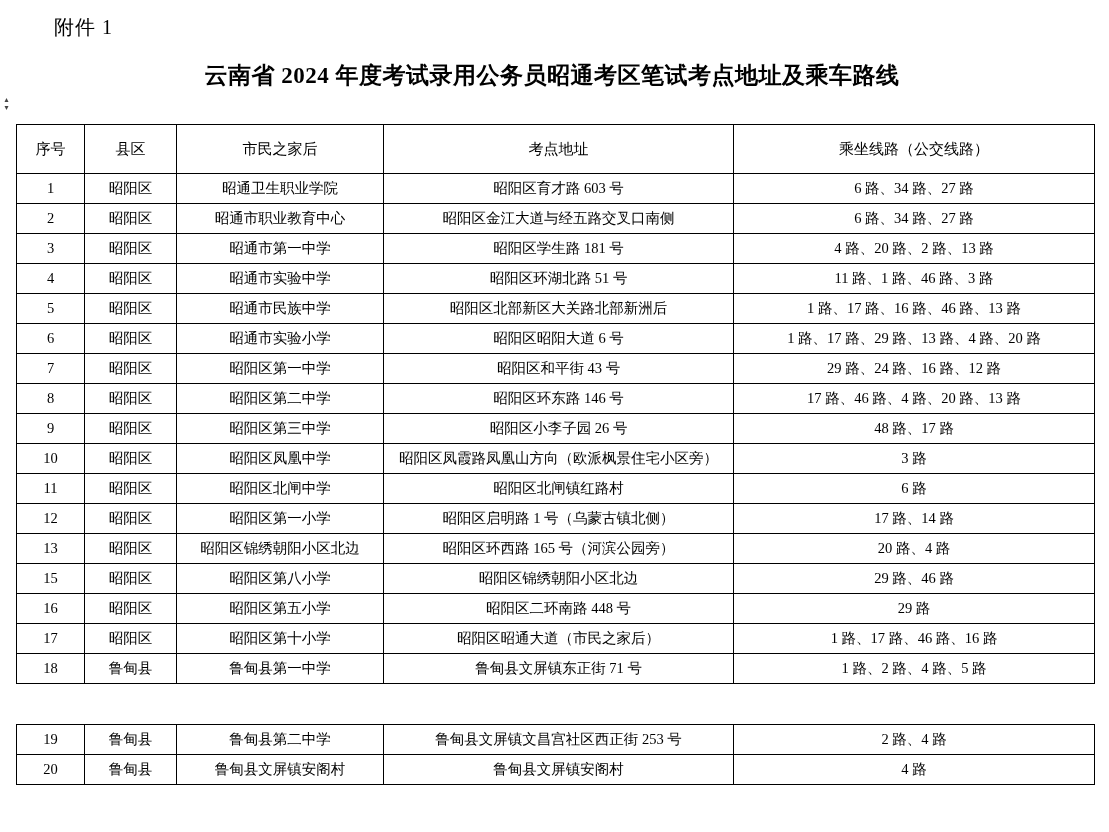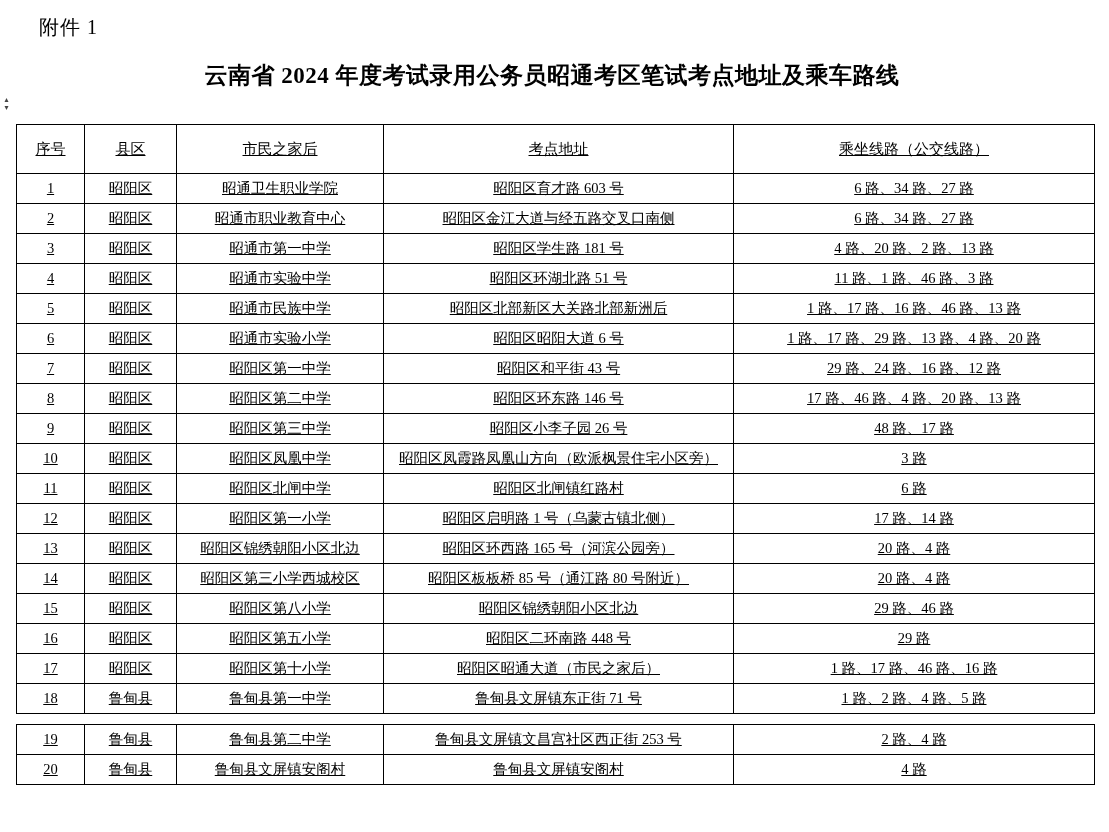--- a/index.html
+++ b/index.html
@@ -29,21 +29,21 @@
     width: 7px;
     height: 7px;
     color: #444;
     font-size: 8px;
     line-height: 7px;
     text-align: center;
     font-family: "Liberation Sans", sans-serif;
   }
   .attach-label {
     position: absolute;
-    left: 39px;
+    left: 54px;
     top: 14px;
     font-size: 20px;
     letter-spacing: 1px;
     font-family: "Liberation Serif", serif;
   }
   .doc-title {
     position: absolute;
     left: 0;
     top: 60px;
     width: 1104px;
@@ -55,21 +55,20 @@
   .table-wrap {
     position: absolute;
     left: 16px;
     top: 124px;
     width: 1078px;
   }
   table.main {
     border-collapse: collapse;
     width: 1078px;
     table-layout: fixed;
-    text-decoration: underline;
   }
   table.main td, table.main th {
     border: 1px solid #000000;
     font-size: 14.5px;
     font-weight: normal;
     padding: 0 4px;
     height: 29px;
     text-align: center;
     vertical-align: middle;
     white-space: nowrap;
@@ -206,27 +205,20 @@
             <td>17 路、14 路</td>
           </tr>
           <tr>
             <td>13</td>
             <td>昭阳区</td>
             <td>昭阳区锦绣朝阳小区北边</td>
             <td class="addr">昭阳区环西路 165 号（河滨公园旁）</td>
             <td>20 路、4 路</td>
           </tr>
           <tr>
-            <td>14</td>
-            <td>昭阳区</td>
-            <td>昭阳区第三小学西城校区</td>
-            <td class="addr">昭阳区板板桥 85 号（通江路 80 号附近）</td>
-            <td>20 路、4 路</td>
-          </tr>
-          <tr>
             <td>15</td>
             <td>昭阳区</td>
             <td>昭阳区第八小学</td>
             <td class="addr">昭阳区锦绣朝阳小区北边</td>
             <td>29 路、46 路</td>
           </tr>
           <tr>
             <td>16</td>
             <td>昭阳区</td>
             <td>昭阳区第五小学</td>

